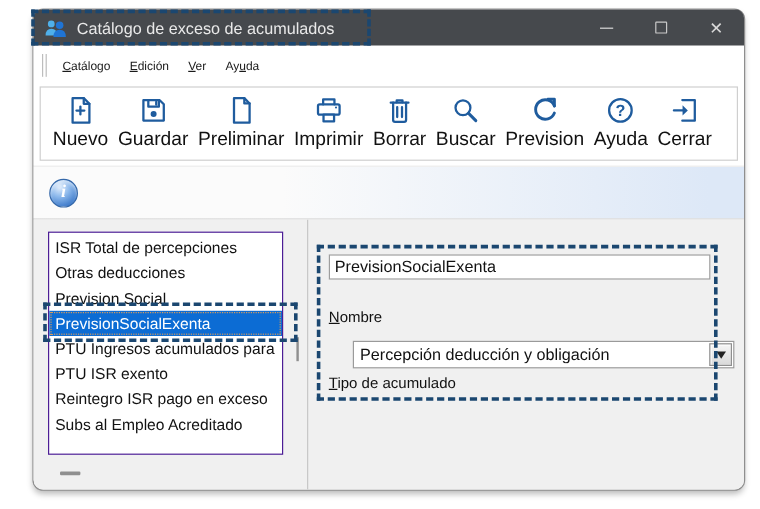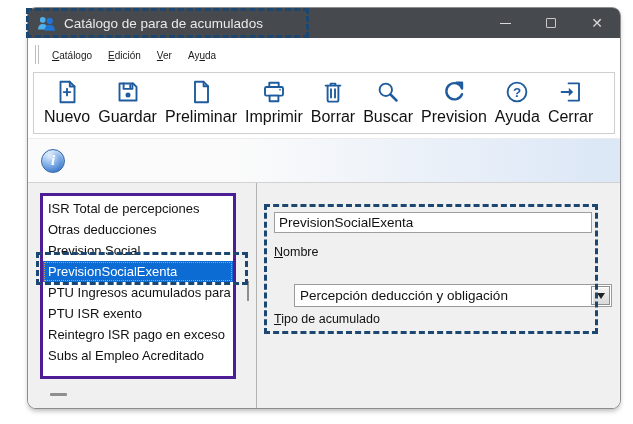--- a/index.html
+++ b/index.html
@@ -66,36 +66,36 @@
     color:#fff;display:flex;align-items:center;justify-content:center;
     font:italic bold 15px "Liberation Serif", serif;
     box-shadow:inset 0 2px 3px rgba(255,255,255,.55);
   }
   
   .content{flex:1;display:flex;background:#f0f0f0;border-radius:0 0 8px 8px;position:relative;}
   .pane-left{width:228px;position:relative;flex:0 0 auto;}
   .pane-right{flex:1;position:relative;border-left:1px solid #b2b2b2;border-radius:0 0 8px 0;}
   .listbox{
     position:absolute;left:12px;top:10px;width:196px;height:186px;
-    background:#fff;border:3px solid #4c1d95;padding-top:2px;overflow:hidden;
+    background:#fff;border:1px solid #4c1d95;padding-top:2px;overflow:hidden;
   }
   .list-row{height:21px;line-height:21px;padding-left:5px;font-size:13px;color:#111;white-space:nowrap;}
   .list-row.selected{background:var(--sel);color:#fff;outline:1px dotted #d79b5a;outline-offset:-2px;}
   .ann-selected{left:8px;top:69px;width:212px;height:33px;}
   .vscroll-thumb{position:absolute;left:219px;top:98px;width:2px;height:20px;background:#8f8f8f;}
   .hscroll-thumb{position:absolute;left:22px;top:210px;width:17px;height:3px;background:#8f8f8f;border-radius:1px;}
   
   .ann-form{left:7px;top:21px;width:334px;height:130px;}
   .field-input{
     position:absolute;left:17px;top:29px;width:318px;height:21px;
     border:1px solid #9e9e9e;background:#fff;font:13.5px "Liberation Sans",sans-serif;
     padding:0 4px;color:#111;outline:none;
   }
   .field-label{position:absolute;left:17px;font-size:12.5px;color:#111;}
-  .label-nombre{top:62px;}
+  .label-nombre{top:74px;}
   .label-tipo{top:129px;}
   .dropdown{
     position:absolute;left:17px;top:101px;width:318px;height:23px;
     border:1px solid #9a9a9a;background:#fff;display:flex;align-items:center;margin-left:20px;
   }
   .dd-value{flex:1;font-size:13.5px;color:#111;padding-left:5px;white-space:nowrap;overflow:hidden;}
   .dd-btn{
     width:19px;height:19px;margin-right:1px;flex:0 0 auto;
     background:linear-gradient(#f6f6f6,#d9d9d9);
     border:1px solid #8f8f8f;box-shadow:inset 1px 1px 0 #fff;
@@ -115,21 +115,21 @@
           <g fill="#4fb0ea">
             <circle cx="6" cy="5.2" r="3"></circle>
             <path d="M1 15.4q0-6 5.1-6t5.1 6z"></path>
           </g>
           <g fill="#1f74d4">
             <circle cx="13.4" cy="6.3" r="3.3"></circle>
             <path d="M7.9 16.8q0-6.4 5.5-6.4t5.5 6.4z"></path>
           </g>
         </svg>
       </span>
-    <span class="title">Catálogo de para de acumulados</span>
+    <span class="title">Catálogo de exceso de acumulados</span>
     <div class="win-controls">
       <span class="win-btn">
           <span class="min-glyph"></span>
         </span>
       <span class="win-btn">
           <span class="max-glyph"></span>
         </span>
       <span class="win-btn close">
           <span>✕</span>
         </span>

